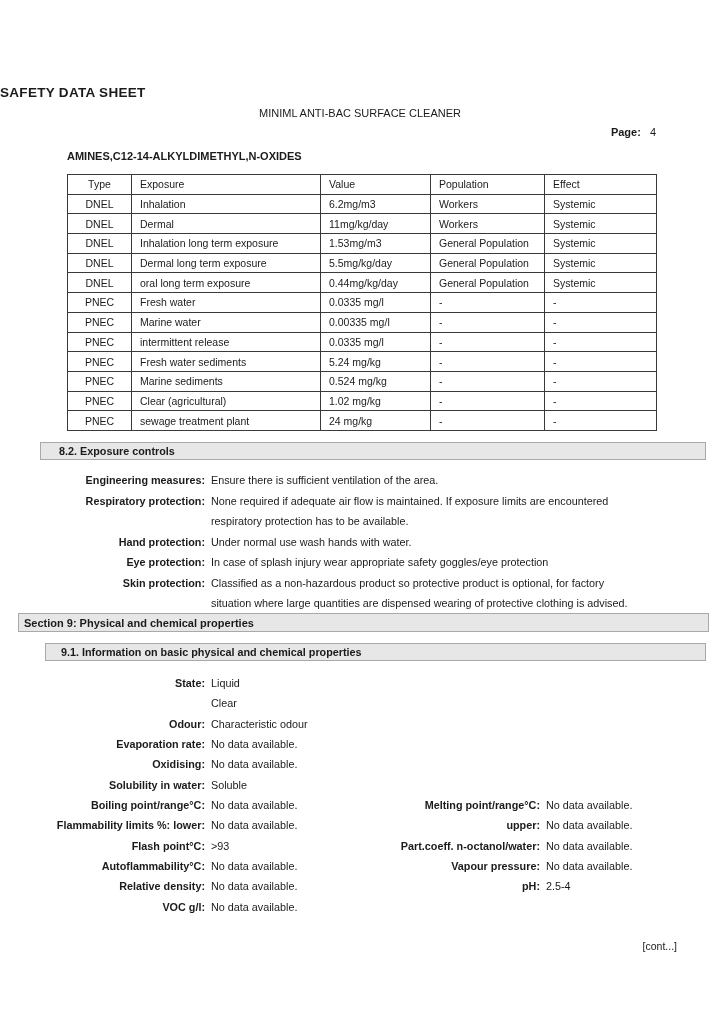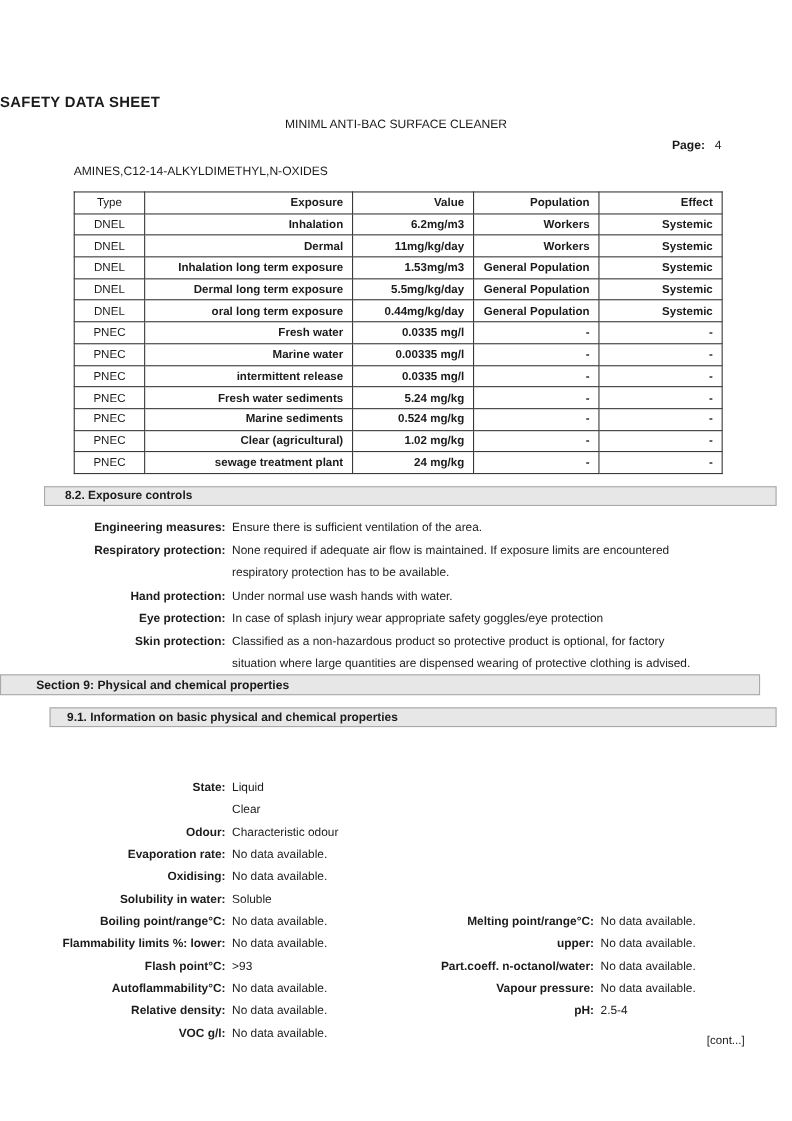--- a/index.html
+++ b/index.html
@@ -6,38 +6,38 @@
   html, body { background:#ffffff; }
   .page {
     position:relative; width:720px; height:1019px; background:#ffffff;
     font-family:"Liberation Sans","DejaVu Sans",sans-serif; color:#1b1b1b; overflow:hidden;
   }
   .doc-title { position:absolute; top:85px; left:0; width:720px; text-align:left; font-size:13.5px; font-weight:bold; letter-spacing:.3px; }
   .doc-subtitle { position:absolute; top:107px; left:0; width:720px; text-align:center; font-size:11px; }
   .page-indicator { position:absolute; top:126px; right:64px; font-size:11px; }
   .page-indicator .plabel { font-weight:bold;padding-left:16px; }
   .page-indicator .pnum { margin-left:9px; }
-  .substance { position:absolute; top:150px; left:67px; font-size:11px; font-weight:normal; }
+  .substance { position:absolute; top:150px; left:67px; font-size:11px; font-weight:bold; }
 
   .exp-table { position:absolute; top:174px; left:67px; width:589px; border-collapse:collapse; table-layout:fixed; font-size:10.5px; }
   .exp-table th, .exp-table td { border:1px solid #3a3a3a; height:19.7px; padding:0 8px; font-weight:normal; white-space:nowrap; overflow:hidden; }
   .exp-table .c0 { text-align:center; padding:0 2px; }
-  .exp-table .cr { text-align:right;font-weight:bold; }
+  .exp-table .cr { text-align:left; }
 
   .bar { position:absolute; background:#e7e7e7; border:1px solid #a9a9a9; font-weight:bold; display:flex; align-items:center; }
   .bar-82 { top:442px; left:40px; width:666px; height:18px; padding-left:18px; font-size:10.8px; }
-  .bar-9  { top:613px; left:0; width:691px; height:19px; padding-left:32px; font-size:11px; }
+  .bar-9  { top:613px; left:18px; width:691px; height:19px; padding-left:5px; font-size:11px; }
   .bar-91 { top:643px; left:45px; width:661px; height:18px; padding-left:15px; font-size:10.8px; }
 
   .fields-82 { position:absolute; top:470px; left:0; width:708px; font-size:10.8px; }
   .kv-row { display:flex; line-height:20.5px; }
   .kv-label { width:205px; text-align:right; font-weight:bold; flex:none; }
   .kv-value { margin-left:6px; }
 
-  .props-91 { position:absolute; top:706px; left:0; width:720px; font-size:10.8px; }
+  .props-91 { position:absolute; top:673px; left:0; width:720px; font-size:10.8px; }
   .prop-row { position:relative; height:20.35px; line-height:20.35px; }
   .pl-label { position:absolute; left:0; width:205px; text-align:right; font-weight:bold; white-space:nowrap; }
   .pl-value { position:absolute; left:211px; white-space:nowrap; }
   .pr-label { position:absolute; left:211px; width:329px; text-align:right; font-weight:bold; white-space:nowrap; }
   .pr-value { position:absolute; left:546px; white-space:nowrap; }
 
   .cont { position:absolute; top:940px; right:43px; font-size:10.5px; }
 </style>
 </head>
 <body>

